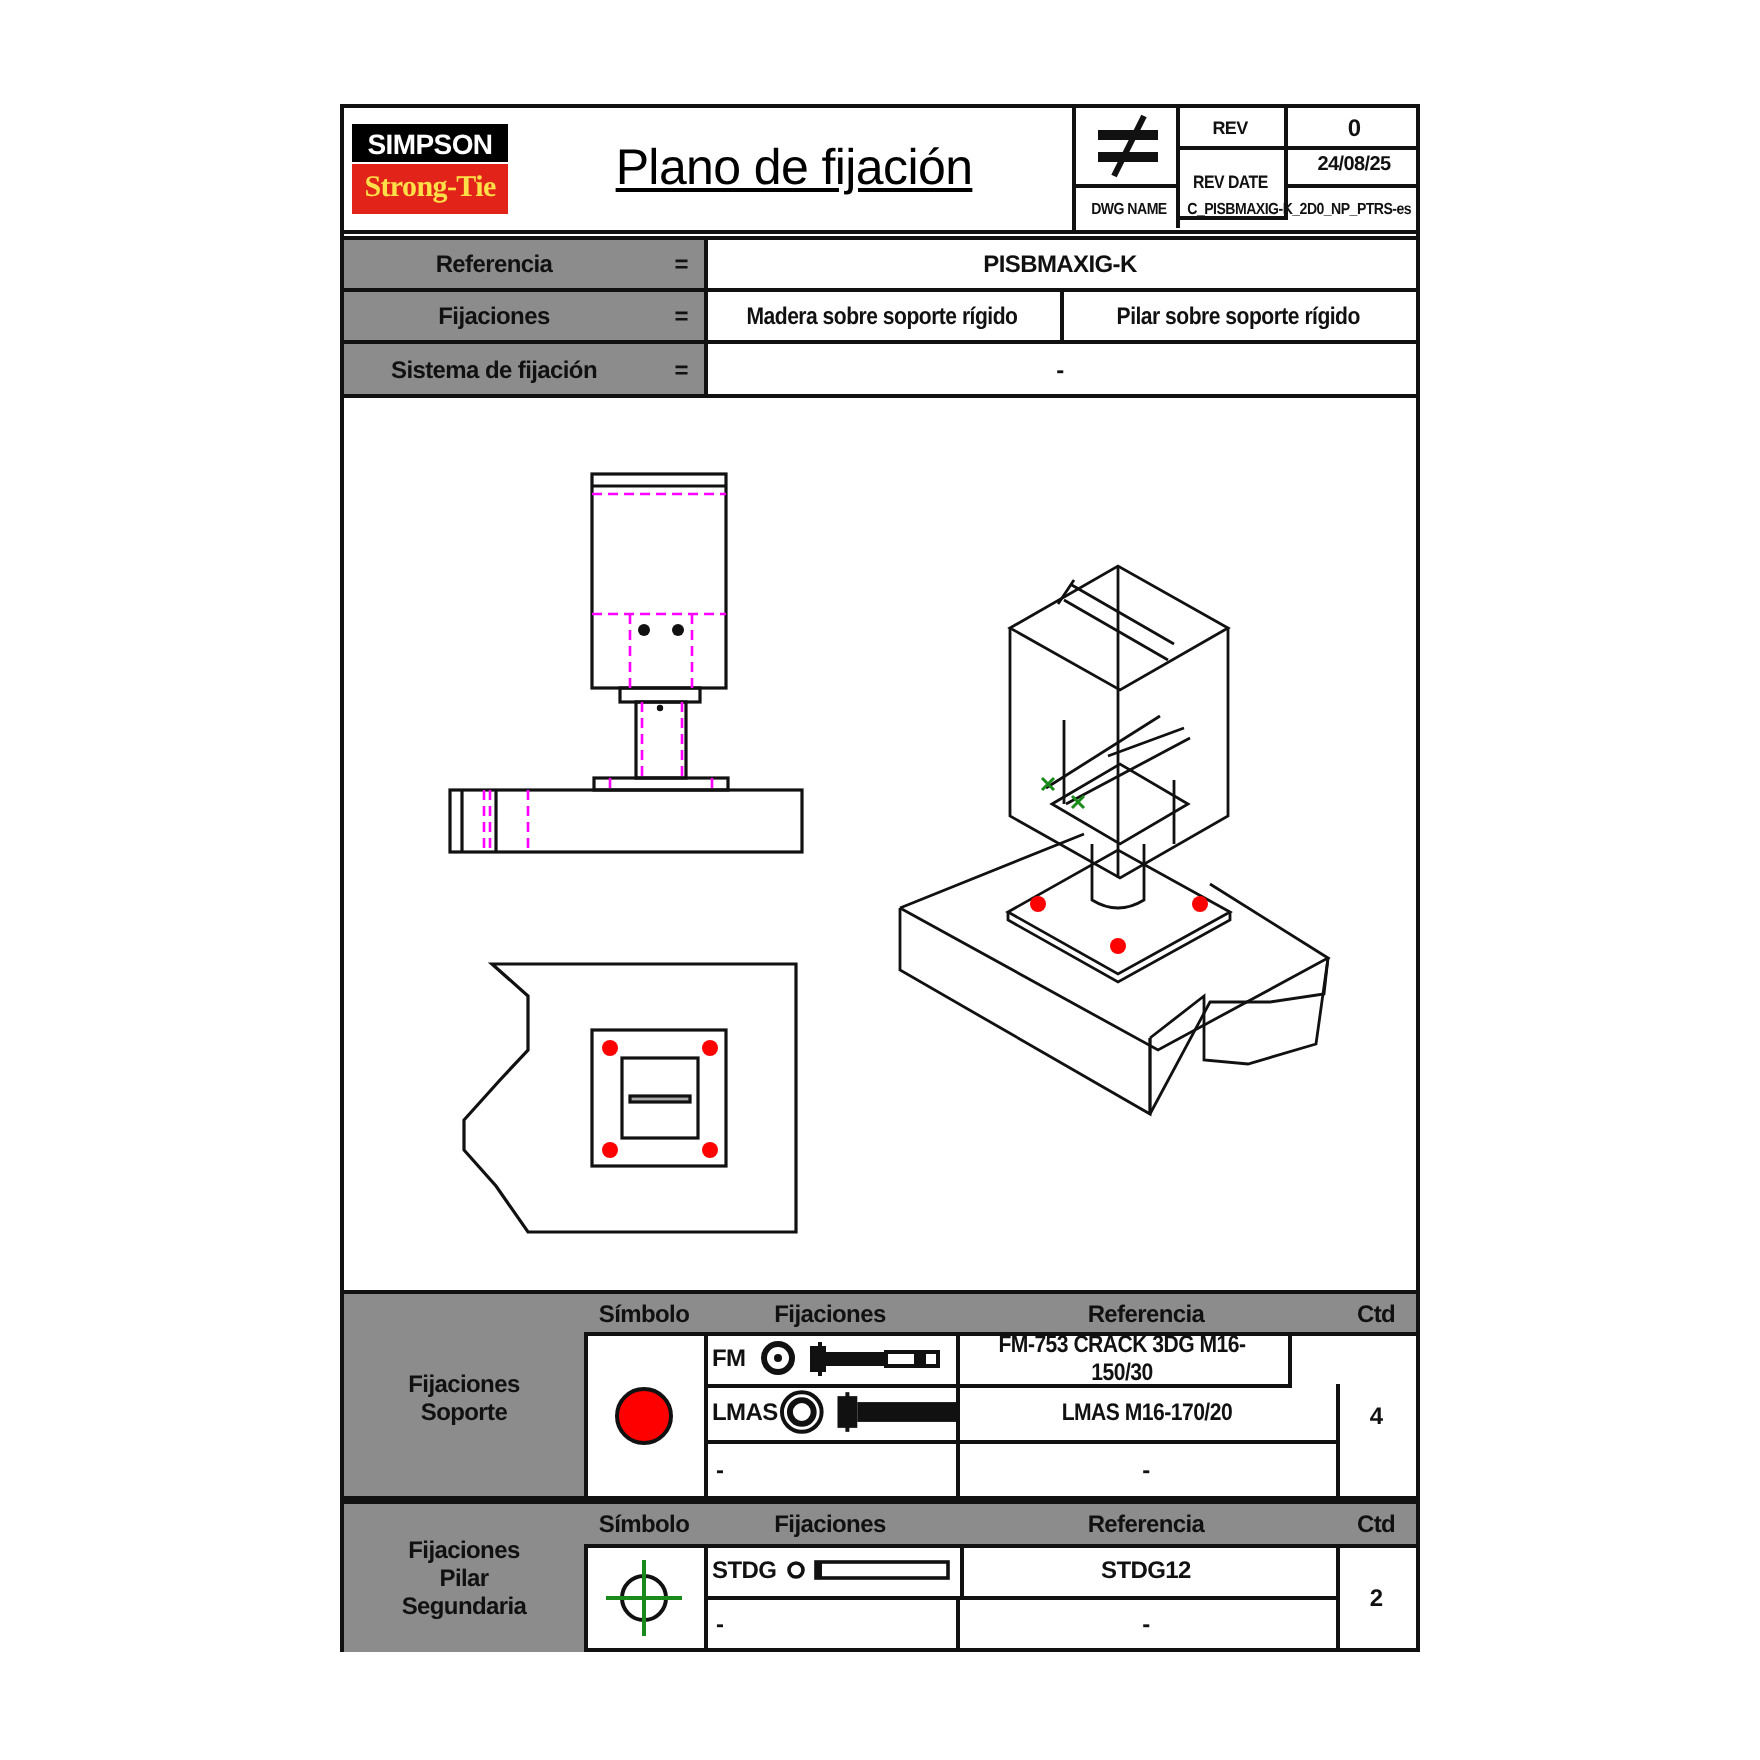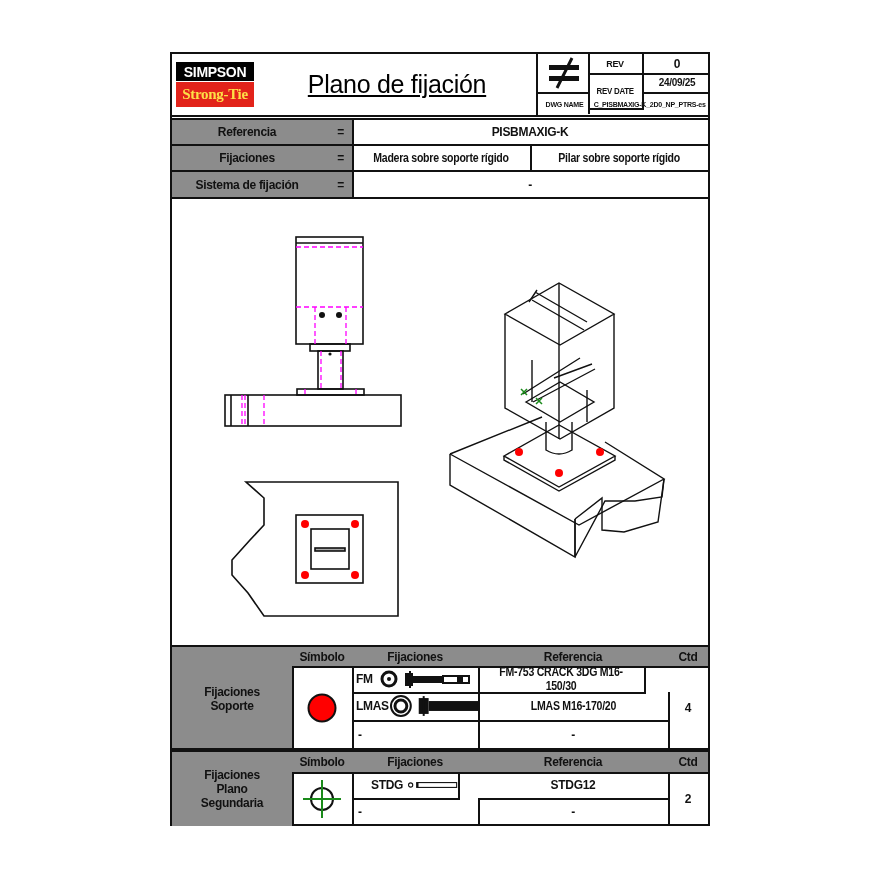--- a/index.html
+++ b/index.html
@@ -38,21 +38,21 @@
     <div class="abs t small b" style="left:50px;top:0;width:56px;height:21px;border-top:none;border-left:none;">
         <span>REV</span>
       </div>
     <div class="abs t lbl" style="left:106px;top:0;width:66px;height:21px;border-bottom:2px solid #111;">
         <span>0</span>
       </div>
     <div class="abs t small" style="left:50px;top:19px;width:56px;height:37px;border-right:2px solid #111;border-bottom:2px solid #111;">
         <span class="cond">REV DATE</span>
       </div>
     <div class="abs t small" style="left:106px;top:19px;width:66px;height:21px;border-bottom:2px solid #111;font-size:10px;">
-        <span>24/09/25</span>
+        <span>24/08/25</span>
       </div>
     <div class="abs t" style="left:0;top:40px;width:52px;height:20px;font-size:8px;">
         <span class="cond">DWG NAME</span>
       </div>
     <div class="abs t" style="left:50px;top:40px;width:122px;height:20px;font-size:8px;border-left:2px solid #111;overflow:hidden;white-space:nowrap;">
         <span class="cond">C_PISBMAXIG-K_2D0_NP_PTRS-es</span>
       </div>
   </div>
 
   <div class="abs" style="left:0;top:61px;width:536px;height:4px;border-top:2px solid #111;"></div>
@@ -219,21 +219,21 @@
     </div>
 
   <div class="abs t lbl" style="left:496px;top:612px;width:40px;height:84px;">
       <span>4</span>
     </div>
 
   <div class="abs" style="left:0;top:694px;width:536px;height:4px;border-top:4px solid #111;"></div>
 
   <div class="abs grey t lbl" style="left:0;top:698px;width:122px;height:74px;border-right:2px solid #111;flex-direction:column;line-height:14px;">
     <span>Fijaciones</span>
-    <span>Plano</span>
+    <span>Pilar</span>
     <span>Segundaria</span>
   </div>
   <div class="abs grey t lbl" style="left:120px;top:698px;width:62px;height:22px;border-right:2px solid #111;border-bottom:2px solid #111;">
       <span>Símbolo</span>
     </div>
   <div class="abs grey t lbl" style="left:180px;top:698px;width:128px;height:22px;border-right:2px solid #111;border-bottom:2px solid #111;">
       <span>Fijaciones</span>
     </div>
   <div class="abs grey t lbl" style="left:306px;top:698px;width:192px;height:22px;border-right:2px solid #111;border-bottom:2px solid #111;">
       <span>Referencia</span>
@@ -243,21 +243,21 @@
     </div>
 
   <div class="abs" style="left:120px;top:718px;width:62px;height:54px;border-right:2px solid #111;display:flex;align-items:center;justify-content:center;">
     <svg width="44" height="44" viewBox="0 0 44 44">
       <circle cx="22" cy="22" r="11" fill="none" stroke="#111" stroke-width="2"></circle>
       <line x1="22" y1="3" x2="22" y2="41" stroke="#1a8a1a" stroke-width="2"></line>
       <line x1="3" y1="22" x2="41" y2="22" stroke="#1a8a1a" stroke-width="2"></line>
     </svg>
   </div>
 
-  <div class="abs t lbl" style="left:180px;top:718px;width:108px;height:28px;border-right:2px solid #111;border-bottom:2px solid #111;justify-content:flex-start;padding-left:19px;">
+  <div class="abs t lbl" style="left:180px;top:718px;width:130px;height:28px;border-right:2px solid #111;border-bottom:2px solid #111;justify-content:flex-start;padding-left:4px;">
     <span>STDG</span>
     <svg width="84" height="14" viewBox="0 0 84 14" style="margin-left:4px;">
       <circle cx="6" cy="7" r="3.5" fill="none" stroke="#111" stroke-width="1.8"></circle>
       <rect x="16" y="3" width="66" height="8" fill="none" stroke="#111" stroke-width="1.8"></rect>
       <rect x="16" y="3" width="3" height="8" fill="#111"></rect>
     </svg>
   </div>
   <div class="abs t lbl" style="left:306px;top:718px;width:192px;height:28px;border-right:2px solid #111;border-bottom:2px solid #111;">
       <span>STDG12</span>
     </div>

